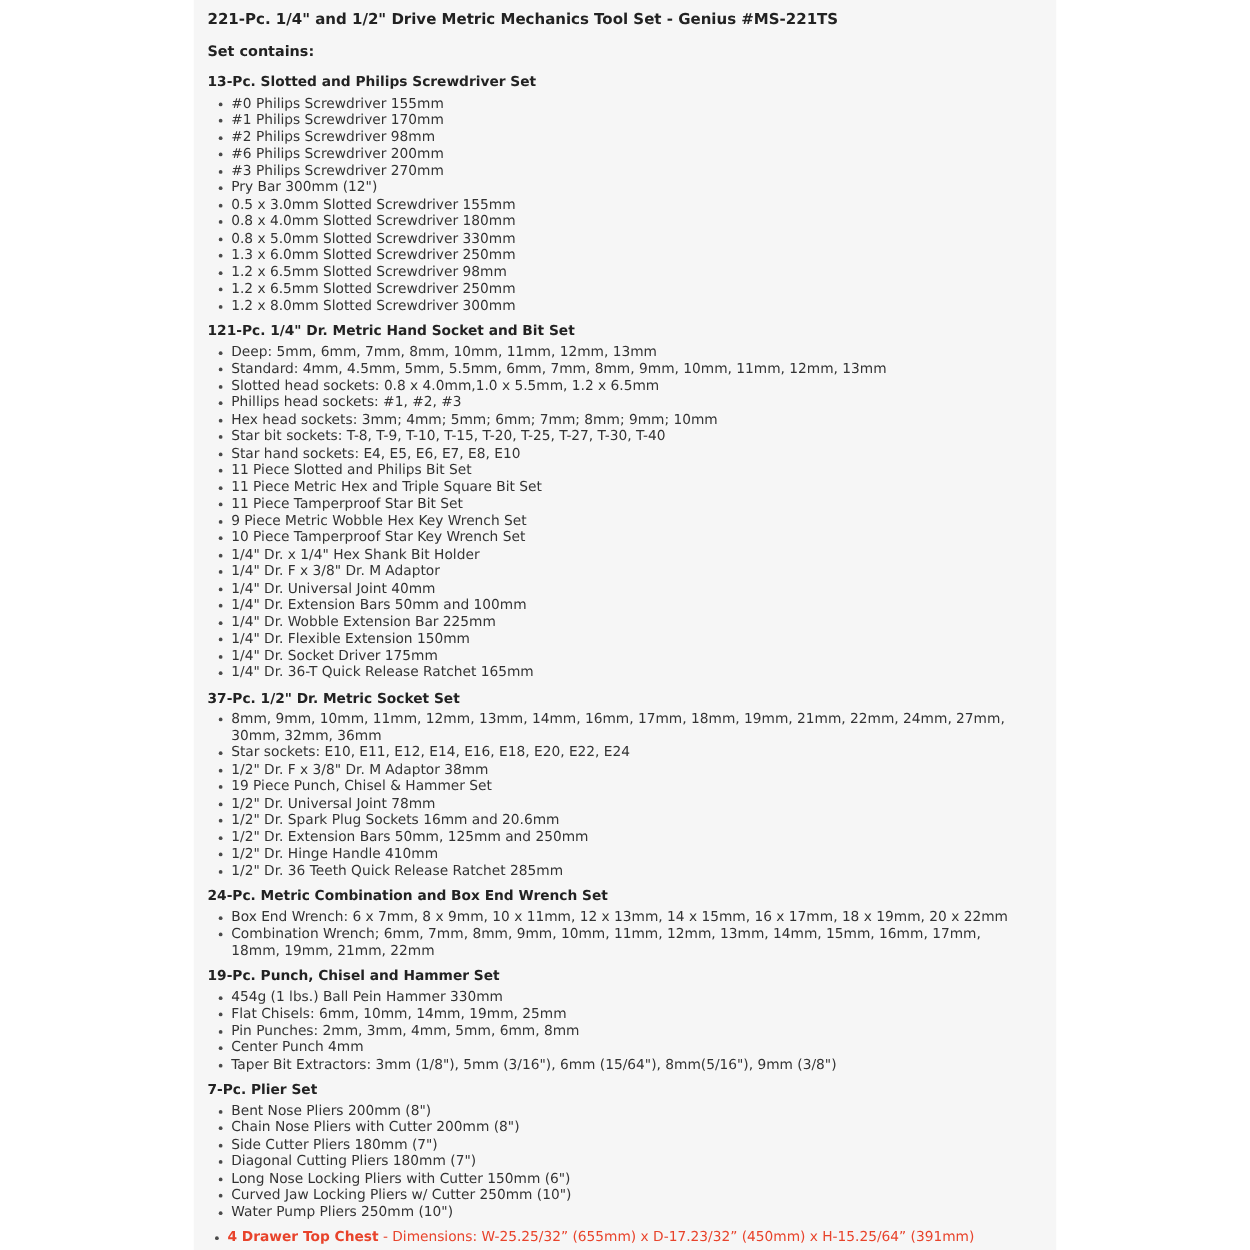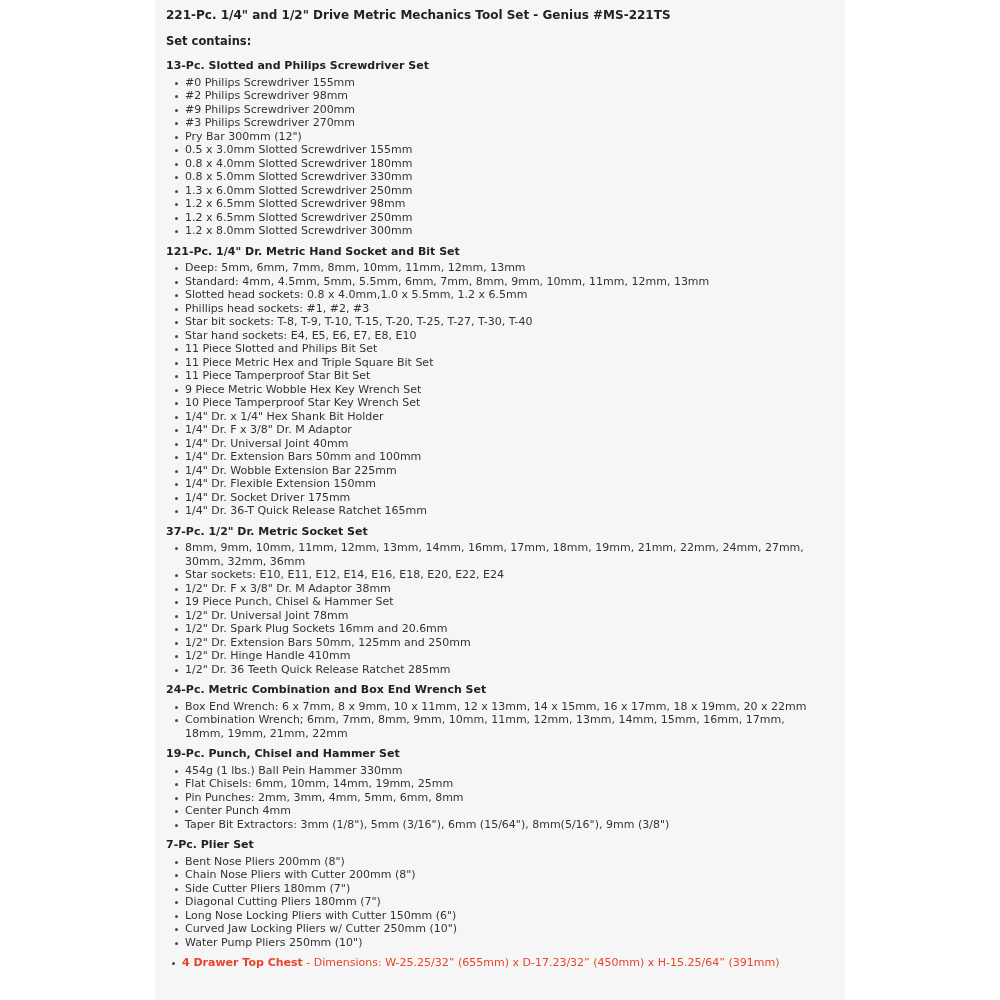--- a/index.html
+++ b/index.html
@@ -98,41 +98,43 @@
 
   <p class="doc-title">221-Pc. 1/4" and 1/2" Drive Metric Mechanics Tool Set - Genius #MS-221TS</p>
 
   <p class="doc-subtitle">Set contains:</p>
 
   <main id="sections-root">
   <section class="section">
     <h2 class="section-heading">13-Pc. Slotted and Philips Screwdriver Set</h2>
     <ul class="item-list">
           <li>#0 Philips Screwdriver 155mm</li>
+          <li>#1 Philips Screwdriver 170mm</li>
           <li>#2 Philips Screwdriver 98mm</li>
-          <li>#9 Philips Screwdriver 200mm</li>
+          <li>#6 Philips Screwdriver 200mm</li>
           <li>#3 Philips Screwdriver 270mm</li>
           <li>Pry Bar 300mm (12")</li>
           <li>0.5 x 3.0mm Slotted Screwdriver 155mm</li>
           <li>0.8 x 4.0mm Slotted Screwdriver 180mm</li>
           <li>0.8 x 5.0mm Slotted Screwdriver 330mm</li>
           <li>1.3 x 6.0mm Slotted Screwdriver 250mm</li>
           <li>1.2 x 6.5mm Slotted Screwdriver 98mm</li>
           <li>1.2 x 6.5mm Slotted Screwdriver 250mm</li>
           <li>1.2 x 8.0mm Slotted Screwdriver 300mm</li>
         </ul>
   </section>
 
   <section class="section">
     <h2 class="section-heading">121-Pc. 1/4" Dr. Metric Hand Socket and Bit Set</h2>
     <ul class="item-list">
           <li>Deep: 5mm, 6mm, 7mm, 8mm, 10mm, 11mm, 12mm, 13mm</li>
           <li>Standard: 4mm, 4.5mm, 5mm, 5.5mm, 6mm, 7mm, 8mm, 9mm, 10mm, 11mm, 12mm, 13mm</li>
           <li>Slotted head sockets: 0.8 x 4.0mm,1.0 x 5.5mm, 1.2 x 6.5mm</li>
           <li>Phillips head sockets: #1, #2, #3</li>
+          <li>Hex head sockets: 3mm; 4mm; 5mm; 6mm; 7mm; 8mm; 9mm; 10mm</li>
           <li>Star bit sockets: T-8, T-9, T-10, T-15, T-20, T-25, T-27, T-30, T-40</li>
           <li>Star hand sockets: E4, E5, E6, E7, E8, E10</li>
           <li>11 Piece Slotted and Philips Bit Set</li>
           <li>11 Piece Metric Hex and Triple Square Bit Set</li>
           <li>11 Piece Tamperproof Star Bit Set</li>
           <li>9 Piece Metric Wobble Hex Key Wrench Set</li>
           <li>10 Piece Tamperproof Star Key Wrench Set</li>
           <li>1/4" Dr. x 1/4" Hex Shank Bit Holder</li>
           <li>1/4" Dr. F x 3/8" Dr. M Adaptor</li>
           <li>1/4" Dr. Universal Joint 40mm</li>

